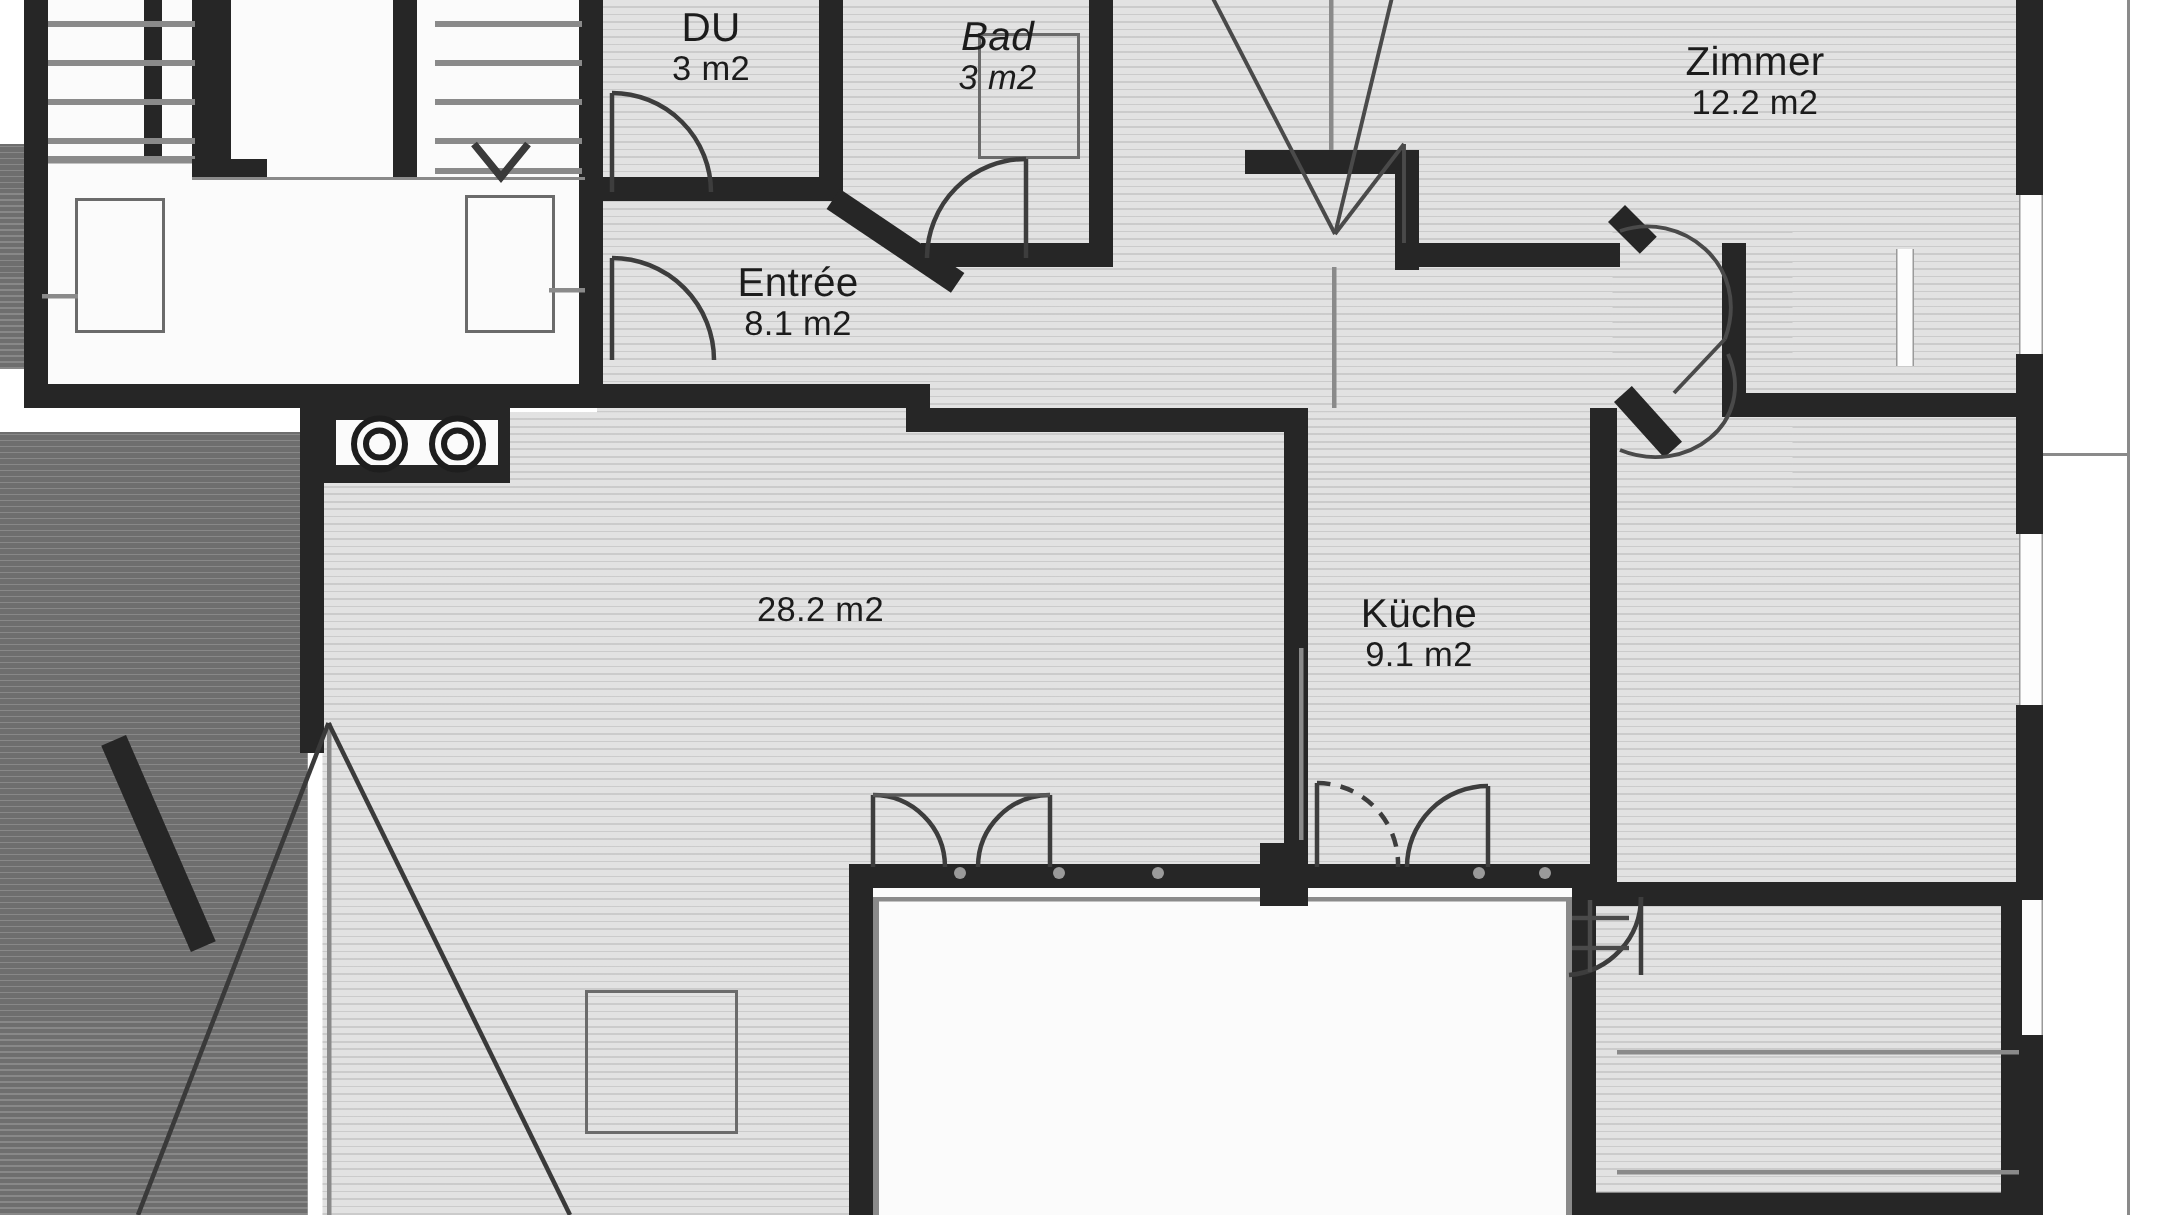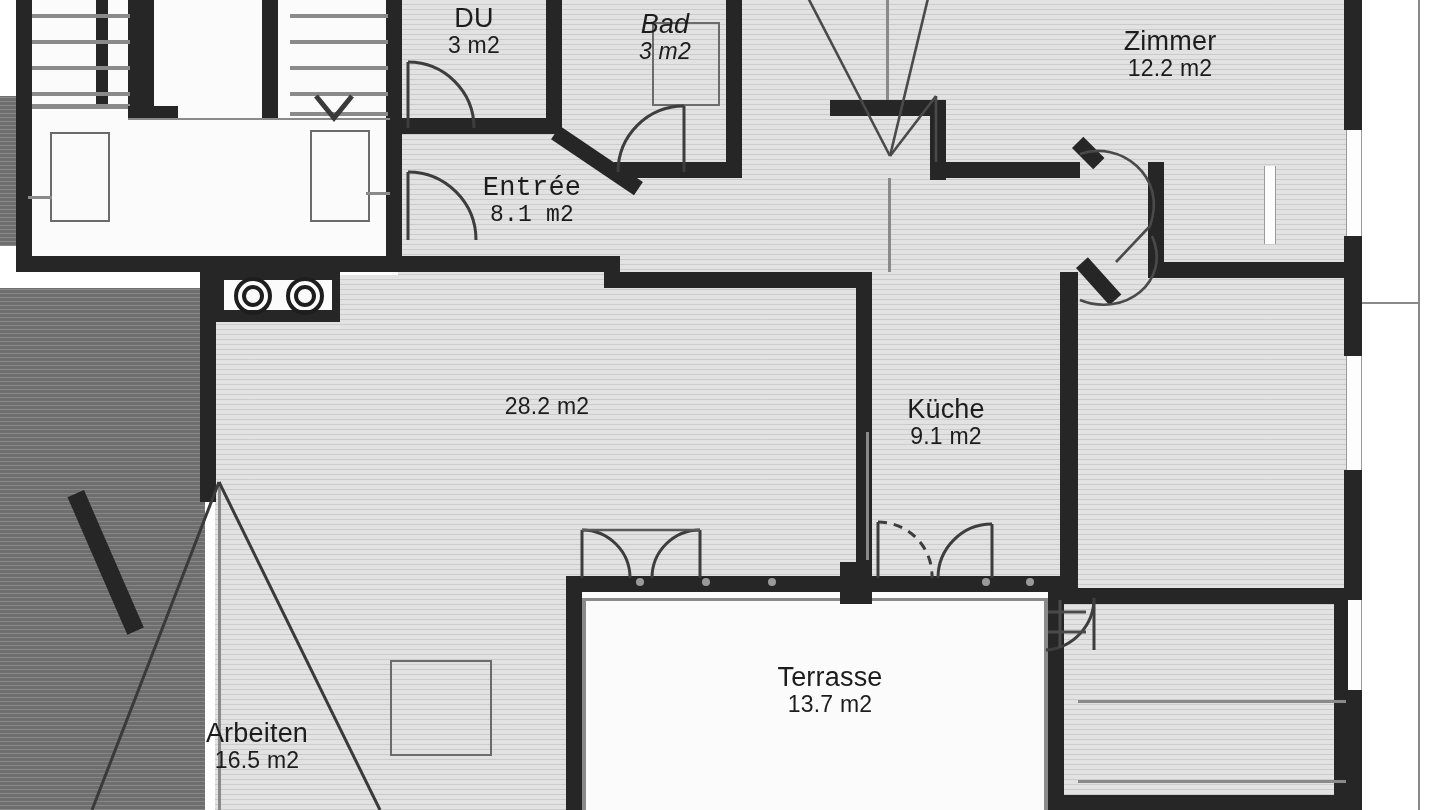--- a/index.html
+++ b/index.html
@@ -255,39 +255,31 @@
   <div class="label" style="left:665px;top:9px;font-style:italic;">
     <div class="nm">Bad</div>
     <div class="ar">3 m2</div>
   </div>
 
   <div class="label" style="left:1170px;top:26px;">
     <div class="nm">Zimmer</div>
     <div class="ar">12.2 m2</div>
   </div>
 
-  <div class="label" style="left:532px;top:173px;font-family:Liberation Mono, monospace;">
+  <div class="label" style="left:532px;top:173px;">
     <div class="nm">Entrée</div>
     <div class="ar">8.1 m2</div>
   </div>
 
   <div class="label" style="left:547px;top:394px;">
     <div class="ar">28.2 m2</div>
   </div>
 
   <div class="label" style="left:946px;top:394px;">
     <div class="nm">Küche</div>
     <div class="ar">9.1 m2</div>
   </div>
 
 
 
-  <div class="label" style="left:830px;top:662px;">
-    <div class="nm">Terrasse</div>
-    <div class="ar">13.7 m2</div>
-  </div>
-
-  <div class="label" style="left:257px;top:718px;">
-    <div class="nm">Arbeiten</div>
-    <div class="ar">16.5 m2</div>
-  </div>
+
 
 </div>
 
 </body></html>

